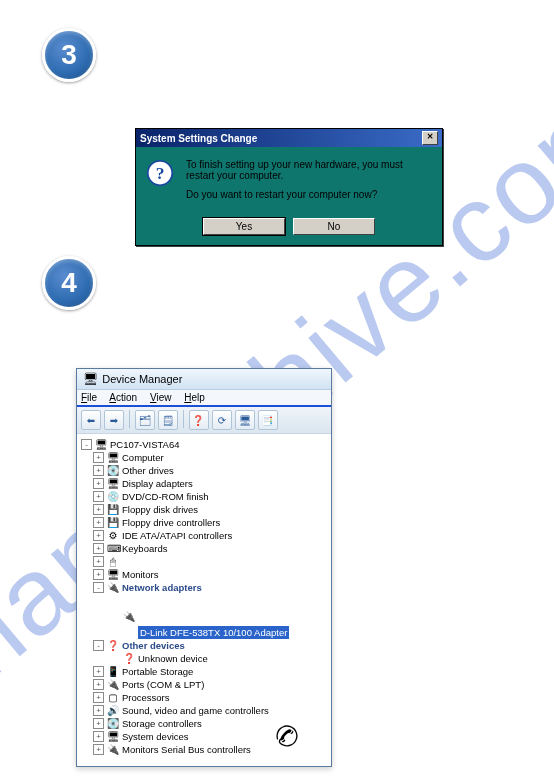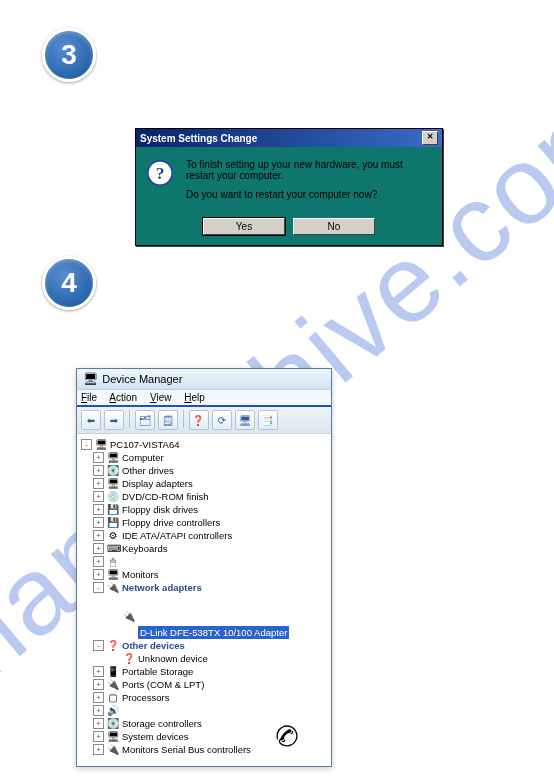--- a/index.html
+++ b/index.html
@@ -320,20 +320,21 @@
         <span>Ports (COM &amp; LPT)</span>
       </div>
       <div class="node lv2">
         <span class="exp">+</span>
         <span class="nicon">▢</span>
         <span>Processors</span>
       </div>
       <div class="node lv2">
         <span class="exp">+</span>
         <span class="nicon">🔊</span>
+        <span>Sound, video and game controllers</span>
       </div>
       <div class="node lv2">
         <span class="exp">+</span>
         <span class="nicon">💽</span>
         <span>Storage controllers</span>
       </div>
       <div class="node lv2">
         <span class="exp">+</span>
         <span class="nicon">🖥</span>
         <span>System devices</span>

